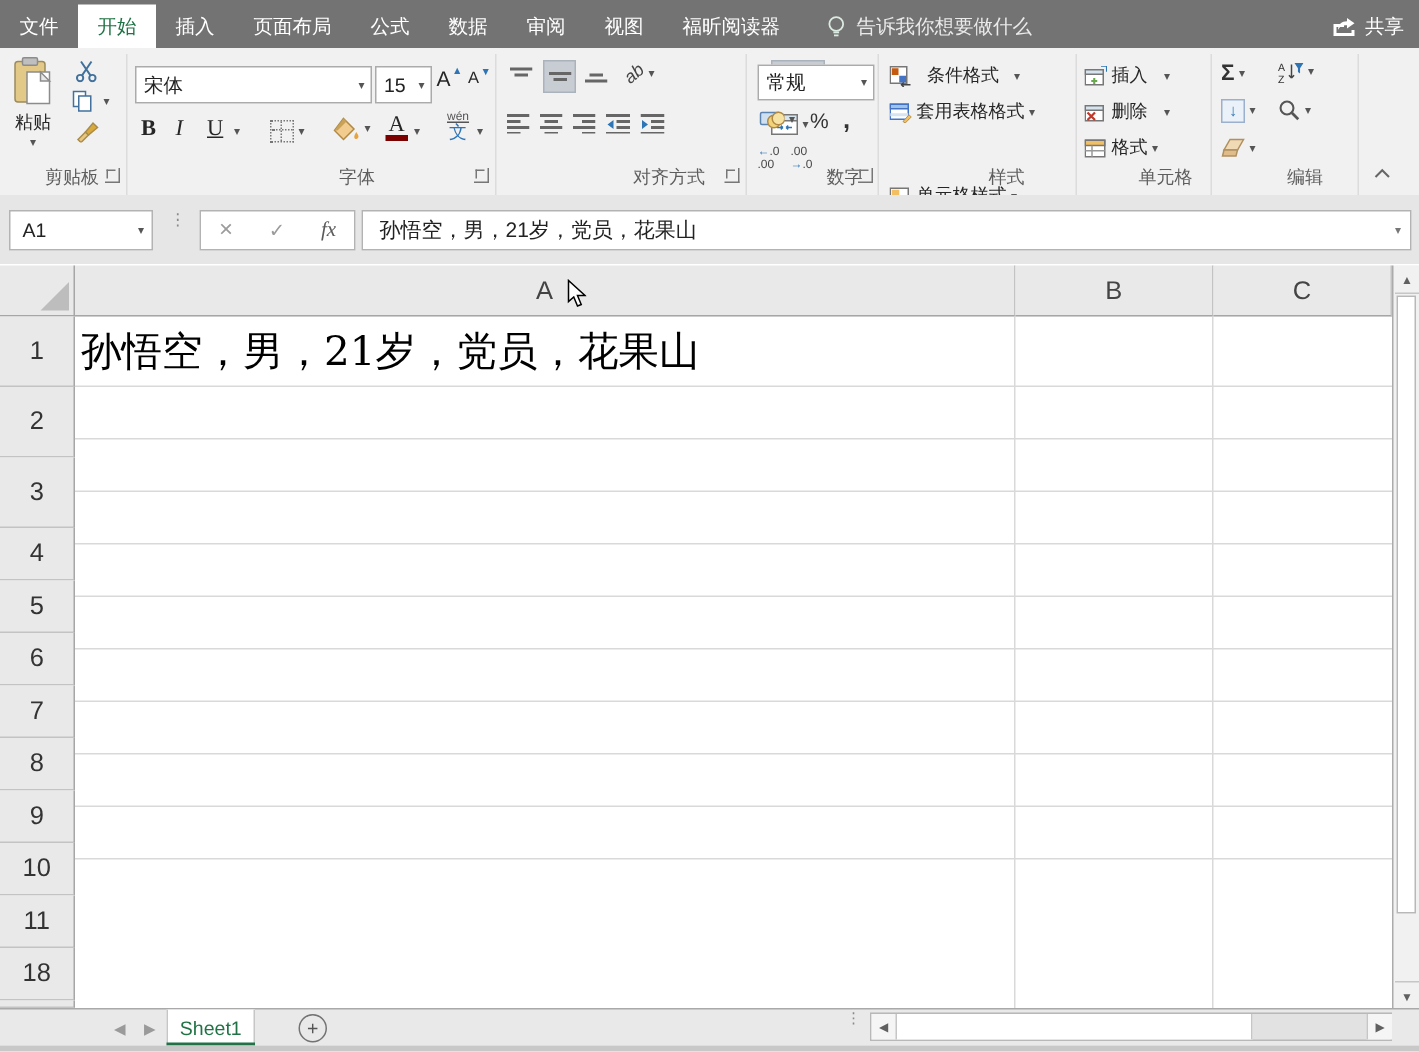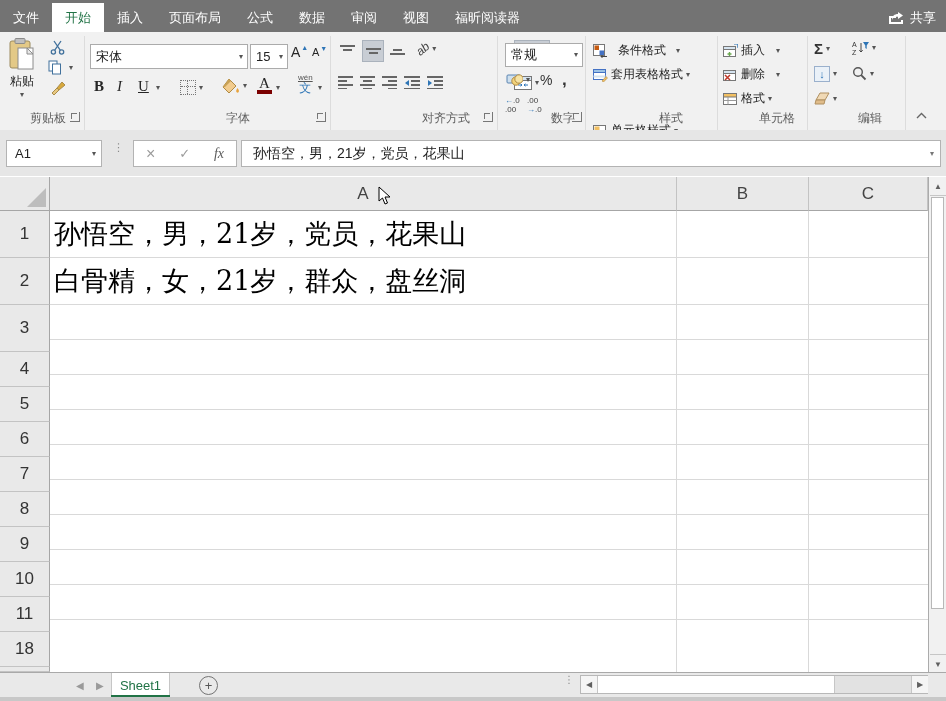--- a/index.html
+++ b/index.html
@@ -59,20 +59,30 @@
 <div class="abs tabbar">
   <span class="tab">文件</span>
   <span class="tab active">开始</span>
   <span class="tab">插入</span>
   <span class="tab">页面布局</span>
   <span class="tab">公式</span>
   <span class="tab">数据</span>
   <span class="tab">审阅</span>
   <span class="tab">视图</span>
   <span class="tab">福昕阅读器</span>
+  <span class="tellme">
+    <span style="margin-right:7px;">
+      <svg width="13" height="16" viewBox="0 0 13 16">
+          <circle cx="6.5" cy="6" r="4.6" fill="none" stroke="#DCEBE2" stroke-width="1.2"></circle>
+          <rect x="4.6" y="11" width="3.8" height="1.2" fill="#DCEBE2"></rect>
+          <rect x="5" y="13" width="3" height="1.2" fill="#DCEBE2"></rect>
+        </svg>
+    </span>
+    <span>告诉我你想要做什么</span>
+  </span>
   <span class="share">
     <span style="margin-right:6px;">
       <svg width="16" height="14" viewBox="0 0 16 14">
           <path d="M1 13 L1 5 L8 5 L8 7 L3 7 L3 11 L13 11 L13 9 L15 9 L15 13 Z" fill="#fff"></path>
           <path d="M10 1 L15 4.5 L10 8 L10 5.8 C6 5.8 4.6 7.6 4 9 C4 5 6.5 3.2 10 3.1 Z" fill="#fff"></path>
         </svg>
     </span>
     <span>共享</span>
   </span>
 </div>
@@ -492,23 +502,20 @@
       </div>
     <div class="rowhead" style="height:5px;"></div>
   </div>
 
   <div class="abs" style="left:50px;top:34px;width:878px;height:461px;overflow:hidden;">
     <div class="vline" style="left:626px;"></div>
     <div class="vline" style="left:758px;"></div>
     <div class="gridrow" style="height:47px;display:flex;align-items:center;">
       <span class="celltext">孙悟空，男，21岁，党员，花果山</span>
     </div>
-    <div class="gridrow" style="height:47px;display:flex;align-items:center;">
-      <span class="celltext">白骨精，女，21岁，群众，盘丝洞</span>
-    </div>
     <div class="gridrow" style="height:35px;"></div>
     <div class="gridrow" style="height:35px;"></div>
     <div class="gridrow" style="height:35px;"></div>
     <div class="gridrow" style="height:35px;"></div>
     <div class="gridrow" style="height:35px;"></div>
     <div class="gridrow" style="height:35px;"></div>
     <div class="gridrow" style="height:35px;"></div>
     <div class="gridrow" style="height:35px;"></div>
     <div class="gridrow" style="height:35px;"></div>
   </div>

